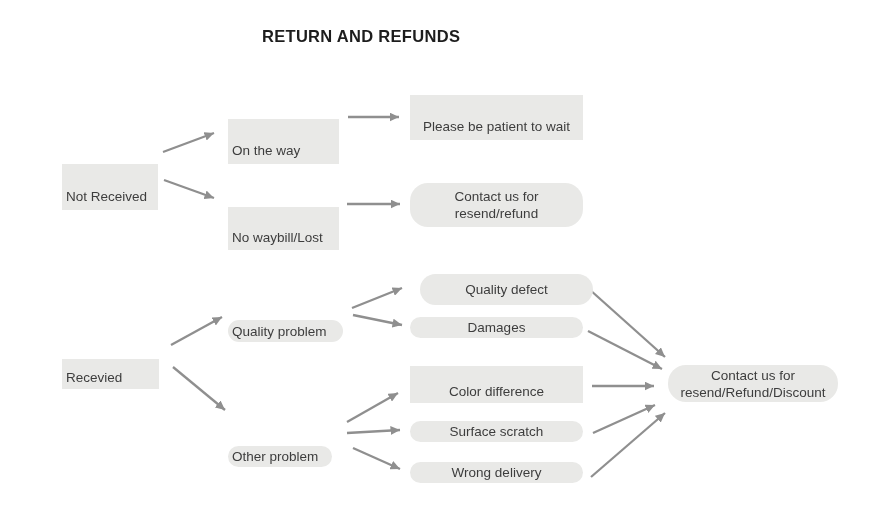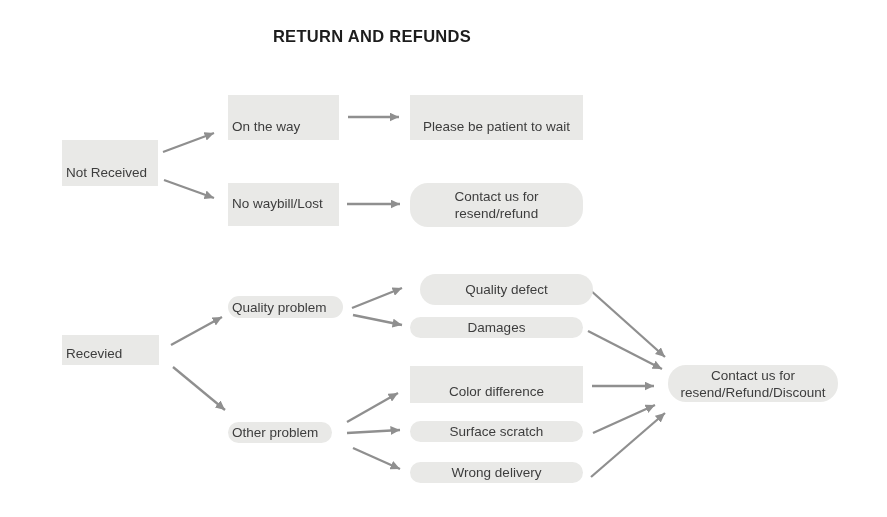--- a/index.html
+++ b/index.html
@@ -9,47 +9,46 @@
     height: 517px;
     background: #ffffff;
     font-family: "Liberation Sans", "DejaVu Sans", sans-serif;
     overflow: hidden;
   }
   #title {
     position: absolute;
     left: 262px;
     top: 27px;
     width: 220px;
-    text-align: center;
     font-size: 16.5px;
     font-weight: bold;
     letter-spacing: 0.3px;
     color: #1d1d1d;
     white-space: nowrap;
   }
   .node {
     position: absolute;
     background: #e9e9e7;
     color: #3d3d3d;
     font-size: 13.5px;
     line-height: 17px;
     white-space: pre-line;
     display: flex;
     box-sizing: border-box;
     overflow: visible;
   }
-  .ta-left   { justify-content: flex-start; text-align: left; padding-left: 4px; }
+  .ta-left   { justify-content: flex-start; text-align: left; padding-left: 4px; margin-top: 24px; }
   .ta-center { justify-content: center; text-align: center; }
   .va-bottom { align-items: flex-end; padding-bottom: 5px; }
   .va-center { align-items: center; border-radius: 18px; }
 
   .n-not-received     { left: 62px;  top: 140px; width: 96px;  height: 46px; }
   .n-on-the-way       { left: 228px; top: 95px;  width: 111px; height: 45px; }
   .n-please-wait      { left: 410px; top: 95px;  width: 173px; height: 45px; }
-  .n-no-waybill       { left: 228px; top: 183px; width: 111px; height: 43px; padding-bottom: 14px; }
+  .n-no-waybill       { left: 228px; top: 183px; width: 111px; height: 43px; padding-bottom: 4px; }
   .n-contact-1        { left: 410px; top: 183px; width: 173px; height: 44px; }
   .n-recevied         { left: 62px;  top: 335px; width: 97px;  height: 30px; padding-bottom: 3px; }
   .n-quality-problem  { left: 228px; top: 296px; width: 115px; height: 22px; text-align: center; }
   .n-quality-defect   { left: 410px; top: 274px; width: 173px; height: 31px; margin-left: 10px; }
   .n-damages          { left: 410px; top: 317px; width: 173px; height: 21px; }
   .n-other-problem    { left: 228px; top: 422px; width: 104px; height: 21px; }
   .n-color-difference { left: 410px; top: 366px; width: 173px; height: 37px; padding-bottom: 3px; }
   .n-surface-scratch  { left: 410px; top: 421px; width: 173px; height: 21px; }
   .n-wrong-delivery   { left: 410px; top: 462px; width: 173px; height: 21px; }
   .n-contact-2        { left: 668px; top: 365px; width: 170px; height: 37px; }

